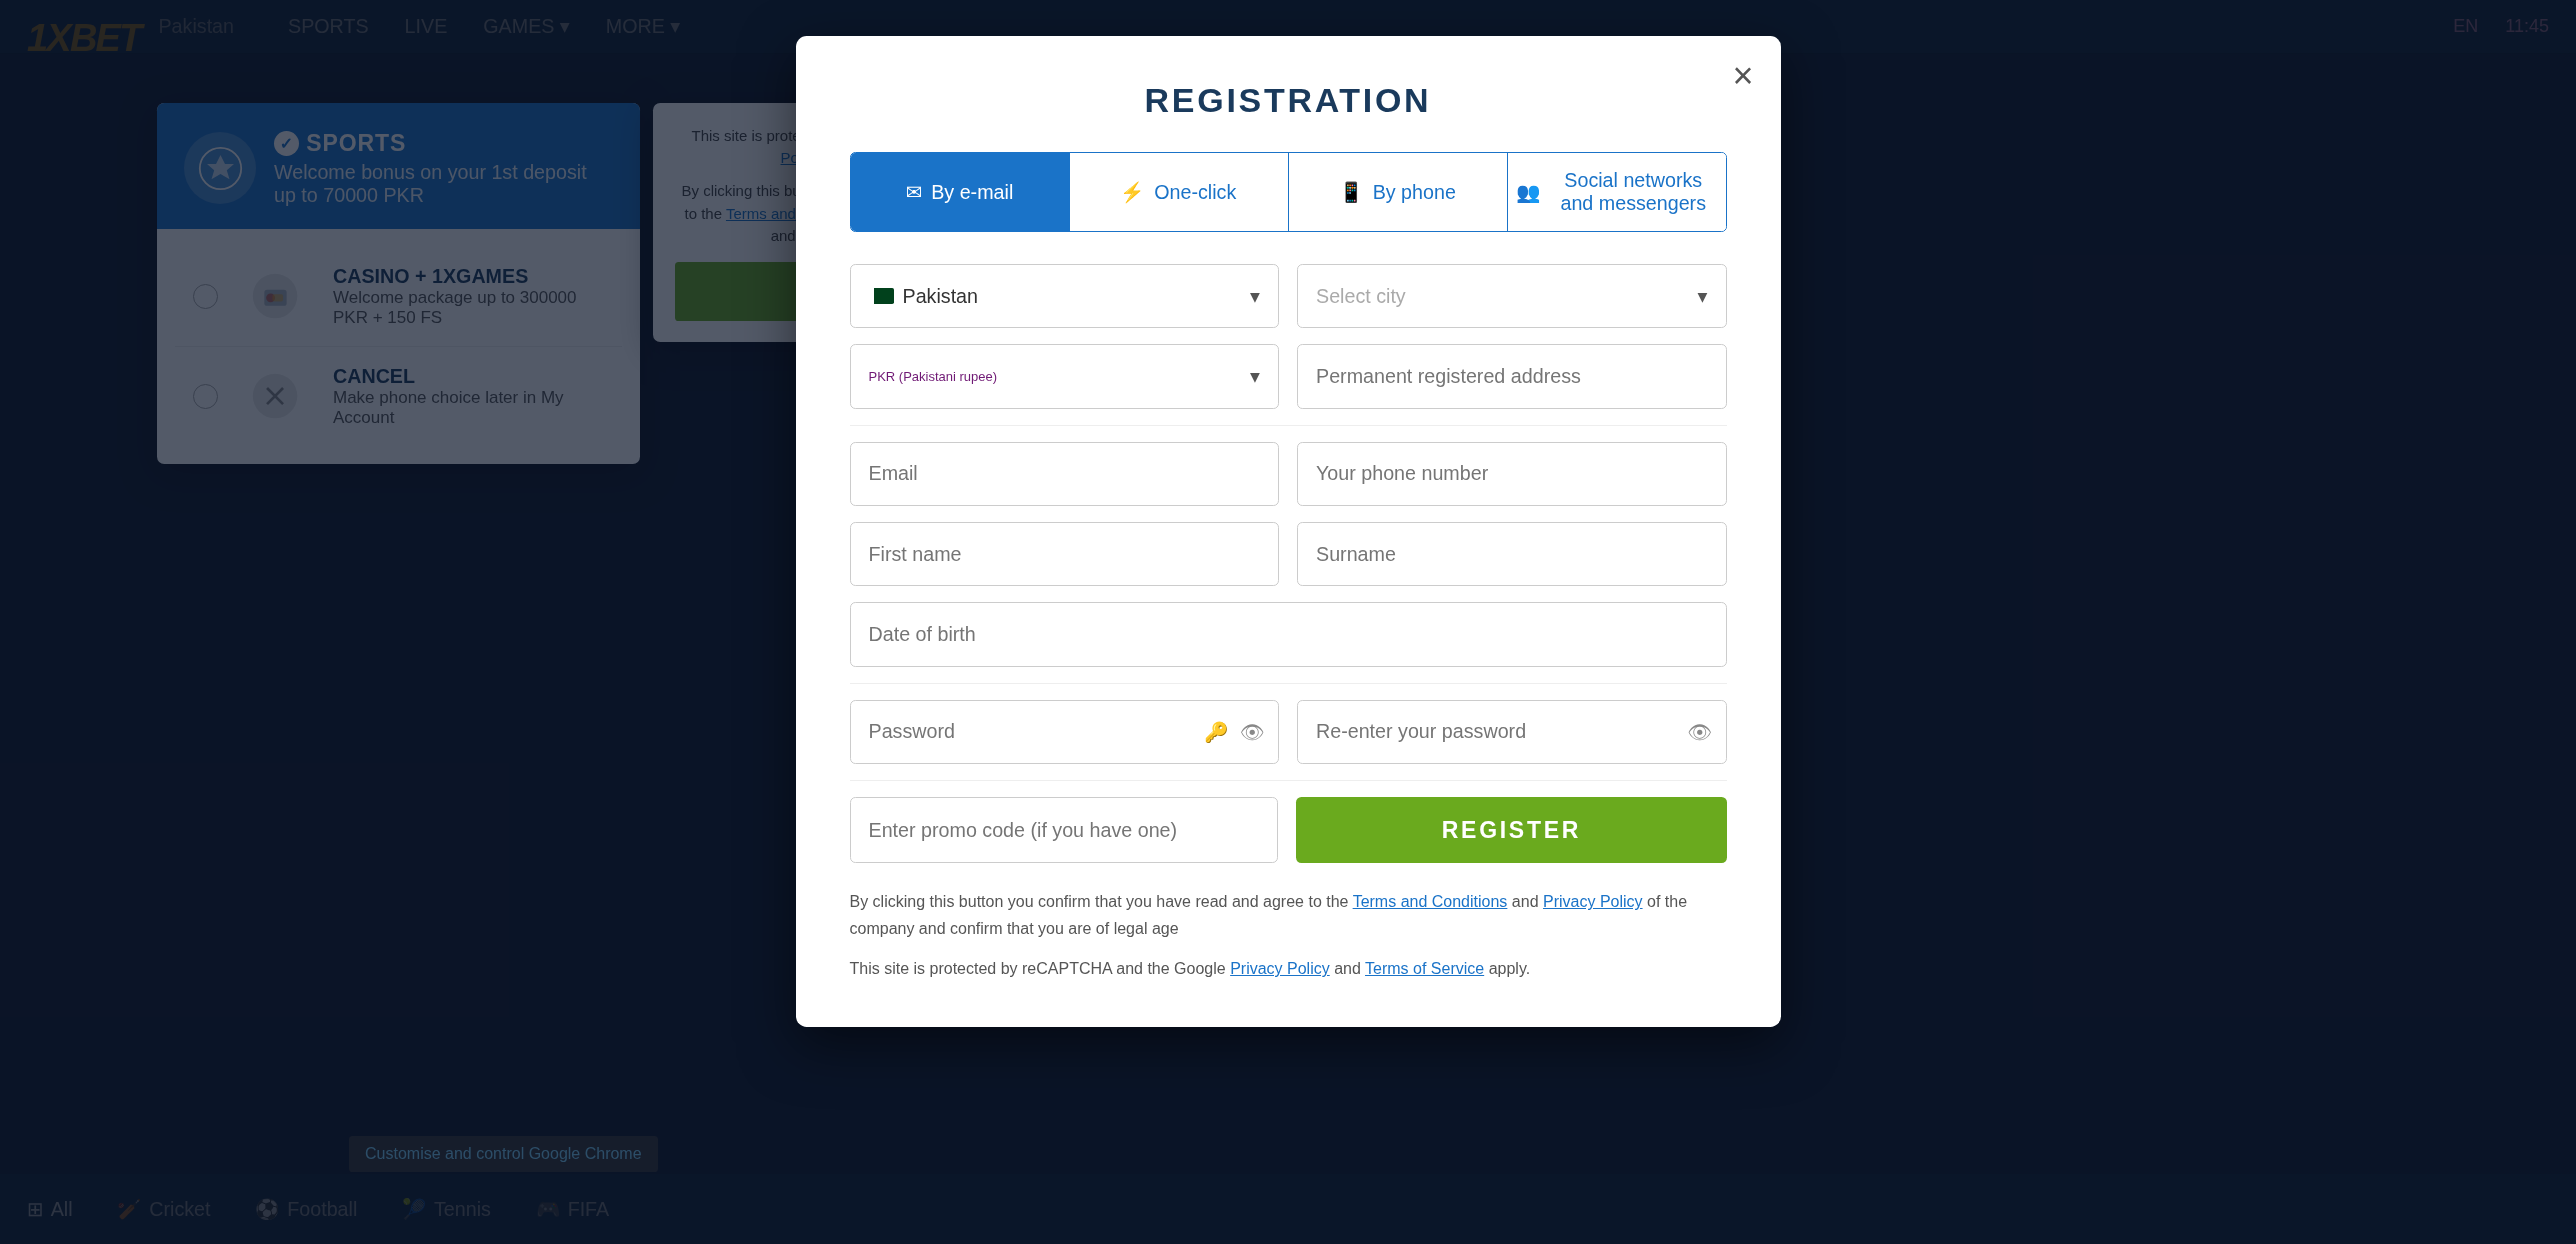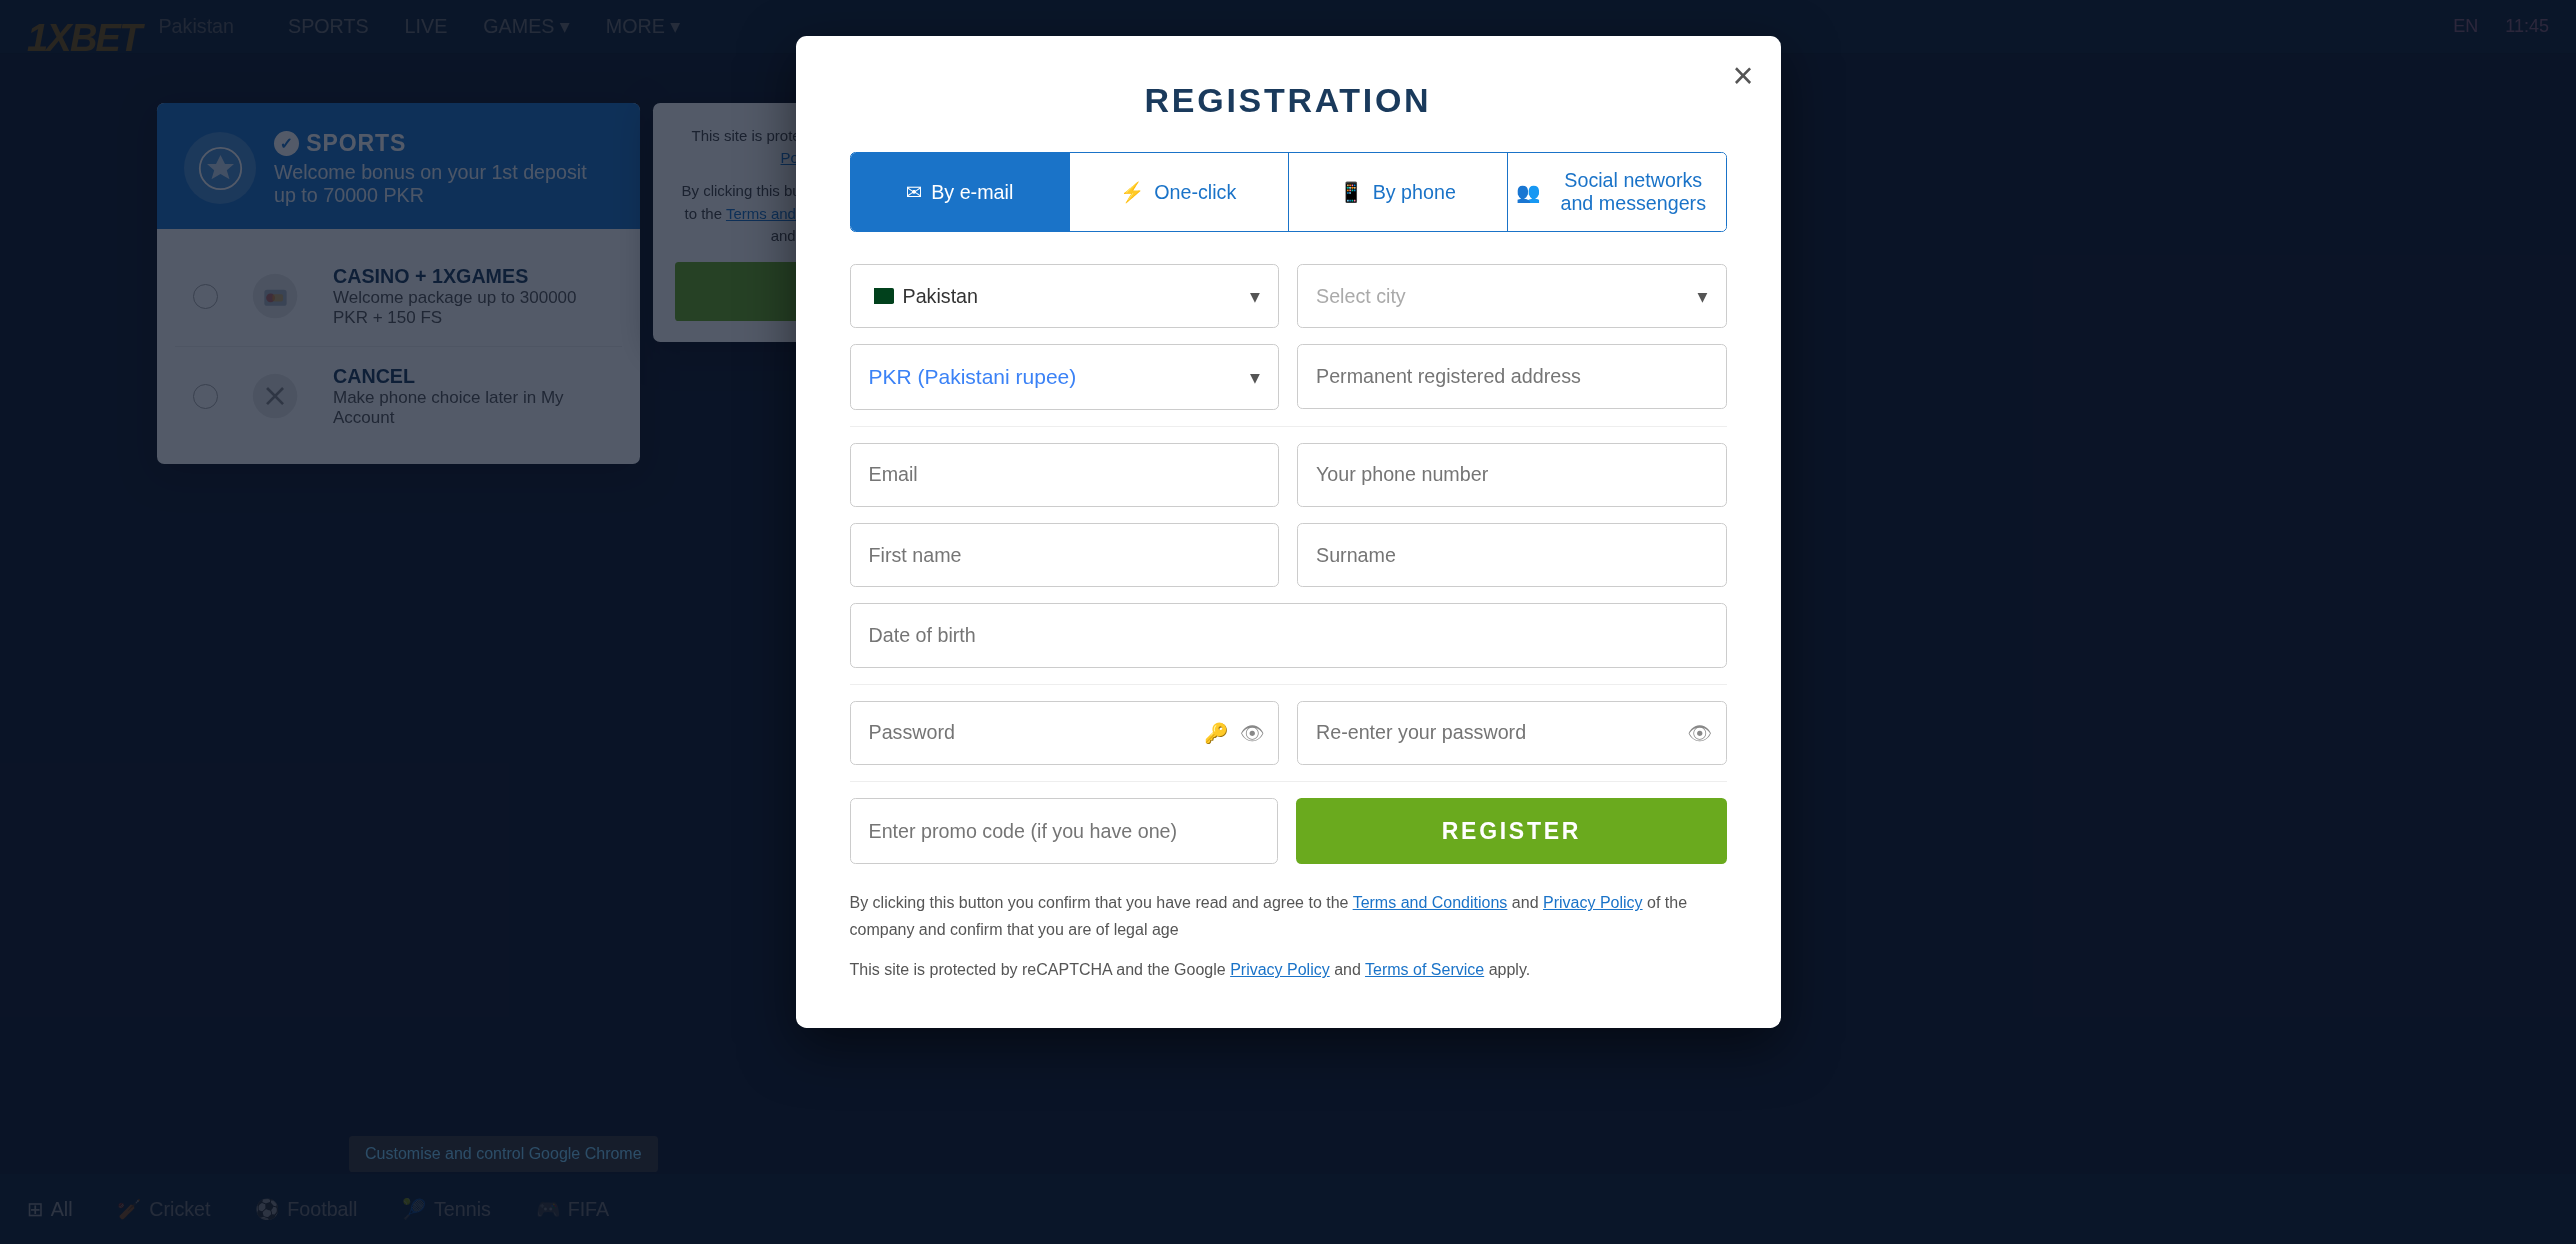--- a/index.html
+++ b/index.html
@@ -601,21 +601,21 @@
         <div class="select-mock">
           <span style="color:#aaa;font-size:19.7px;">Select city</span>
           <span class="chevron-down">▾</span>
         </div>
       </div>
     </div>
 
     <div class="form-row">
       <div class="form-field">
         <div class="select-mock">
-          <span style="color:#3b82f6;font-size:21px;">PKR (Pakistani rupee)</span>
+          <span style="color:#701a75;font-size:13px;">PKR (Pakistani rupee)</span>
           <span class="chevron-down">▾</span>
         </div>
       </div>
       <div class="form-field">
         <input type="text" placeholder="Permanent registered address" style="">
       </div>
     </div>
 
     <div class="divider-line"></div>
 

